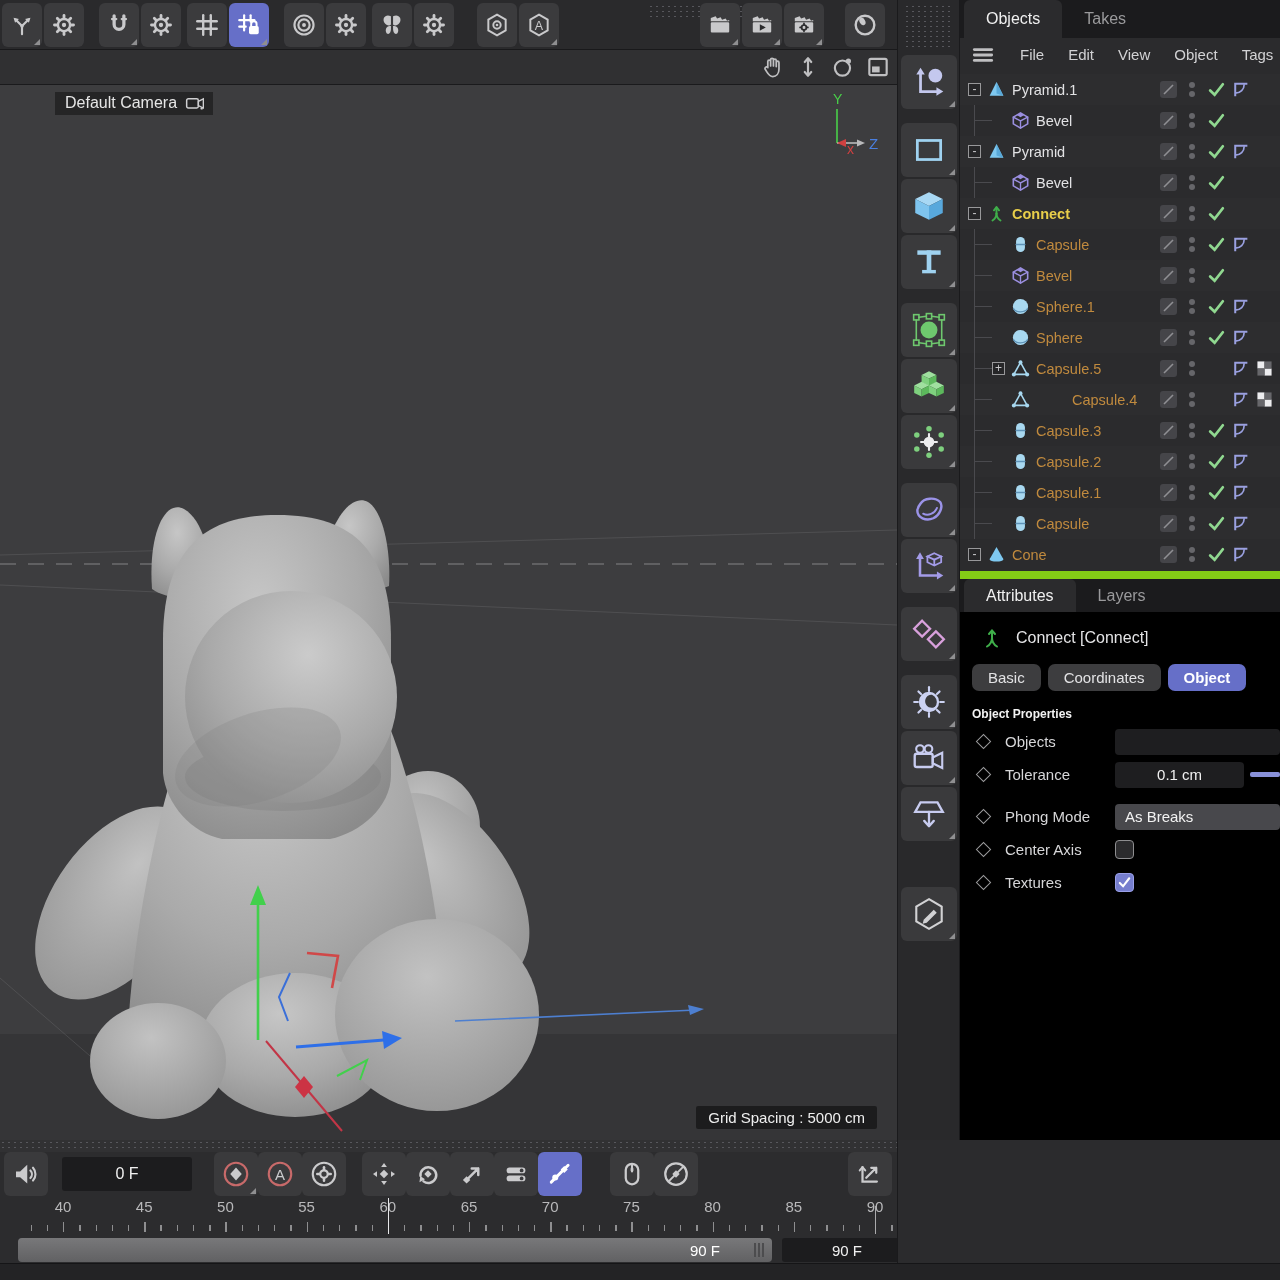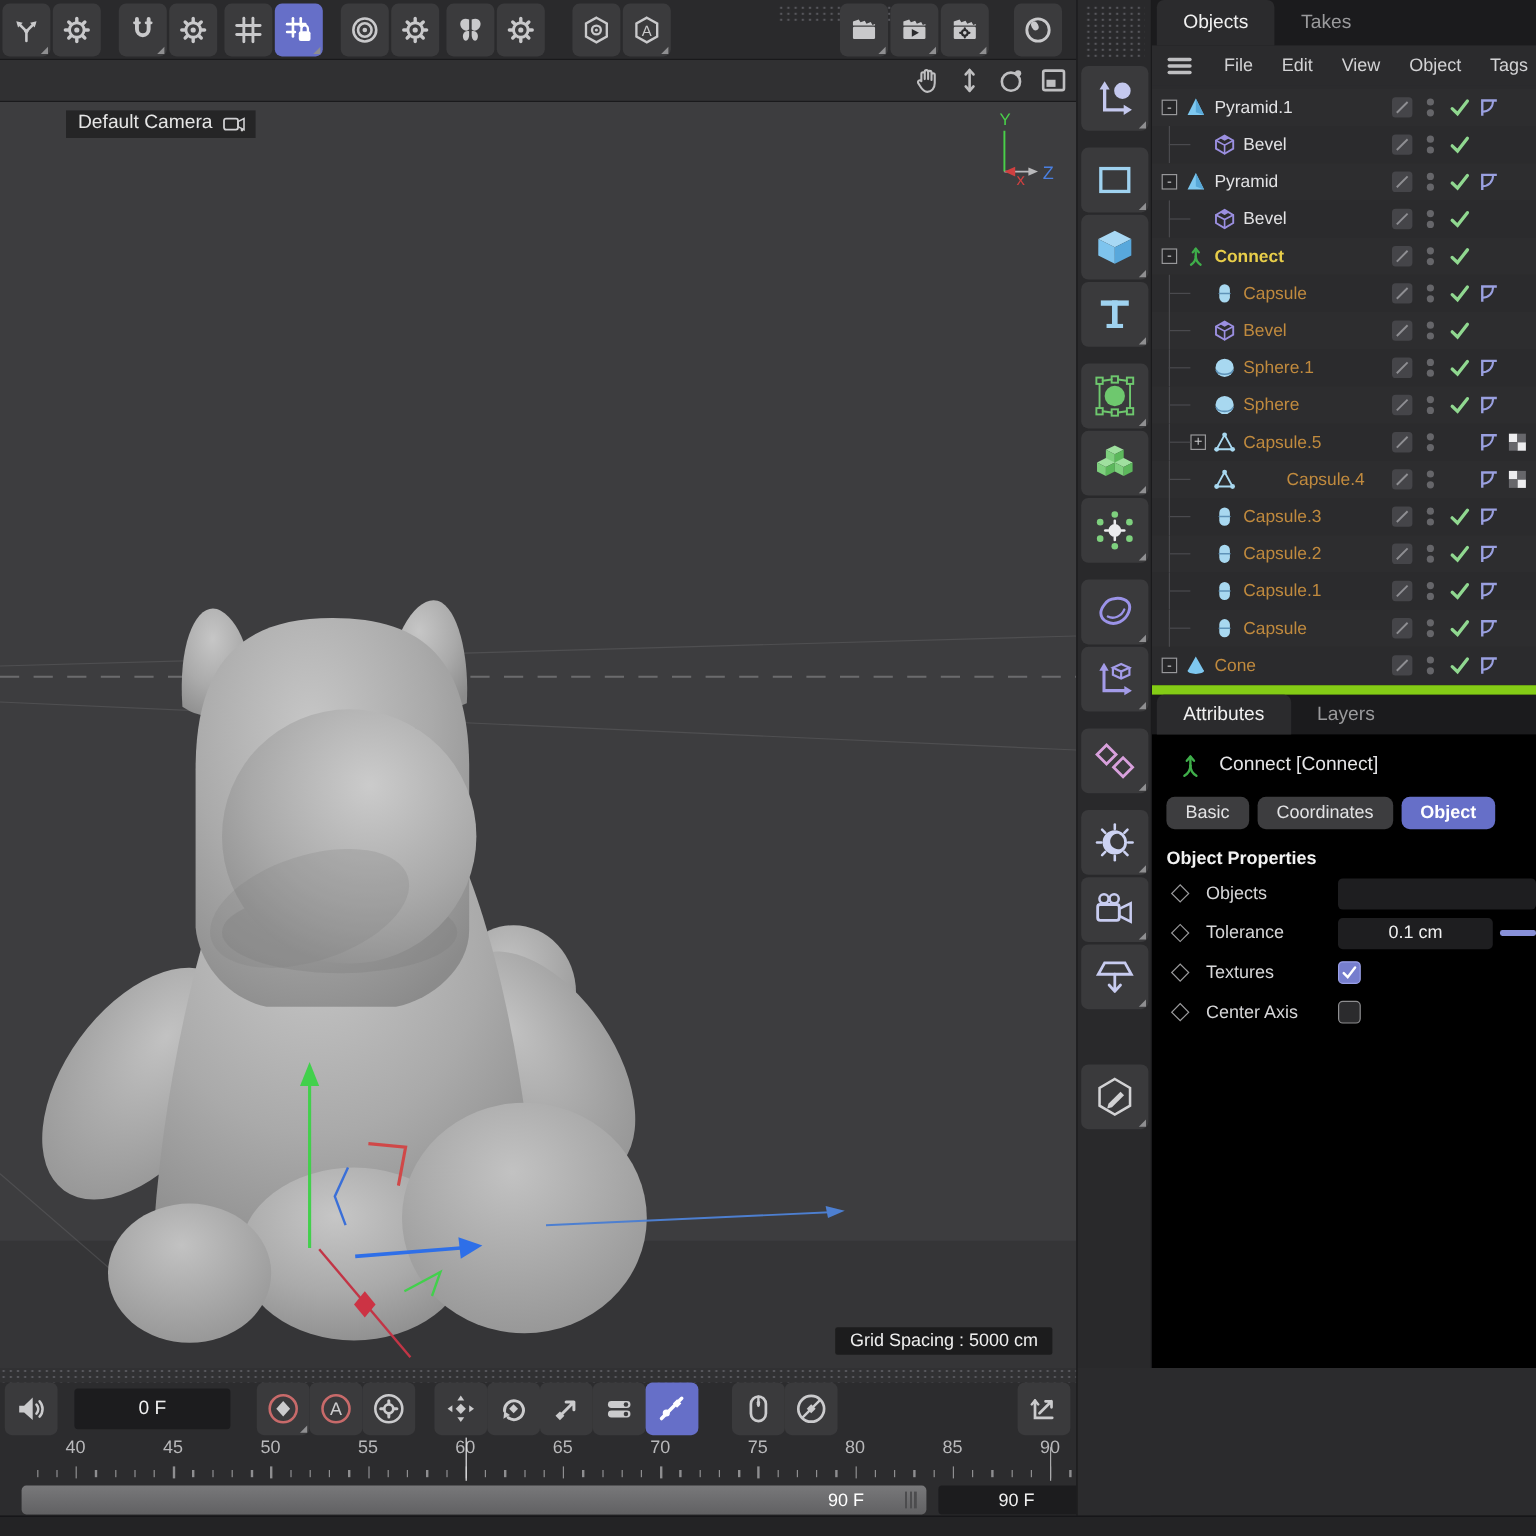--- a/index.html
+++ b/index.html
@@ -63,21 +63,21 @@
   .treeline { position:absolute; background:#4a4a4e; }
 
   
   #attrs { position:absolute; left:0; top:571px; width:320px; height:692px; background:#000000;
     border-top:8px solid #84cc16; }
   #attr-tabs { height:33px; background:#1b1b1d; display:flex; padding-left:4px; }
   #attr-header { display:flex; align-items:center; gap:12px; padding:14px 0 8px 20px; color:#e4e4e6; font-size:16px; }
   #section-pills { display:flex; gap:7px; padding:6px 0 0 12px; }
   .pill { background:#3d3d3f; color:#e2e2e4; font-size:15px; padding:5px 16px; border-radius:7px; }
   .pill.active { background:#666fc8; color:#fff; font-weight:bold; }
-  #props-title { color:#f2f2f2; font-size:15px; font-weight:bold; padding:16px 0 4px 12px; }
+  #props-title { color:#f2f2f2; font-size:12px; font-weight:bold; padding:16px 0 4px 12px; }
   .prow { display:flex; align-items:center; height:33px; padding-left:18px; }
   .prow.spaced { margin-top:9px; }
   .bullet { width:11px; height:11px; border:1.4px solid #9a9a9c; transform:rotate(45deg); flex:none;
     margin-right:16px; }
   .plabel { color:#d6d6d8; font-size:15px; width:110px; flex:none; }
   .pfield { background:#1e1e20; color:#f0f0f0; font-size:15px; height:26px; border-radius:4px;
     display:flex; align-items:center; justify-content:center; }
   .pdrop { background:#48484c; color:#f2f2f2; font-size:15px; height:26px; border-radius:4px;
     display:flex; align-items:center; padding-left:10px; }
   .cbox { width:19px; height:19px; border-radius:4px; }
@@ -1238,33 +1238,38 @@
           <div class="bullet"></div>
           <div class="plabel">Objects</div>
           <div class="pfield" style="width: 185px;"></div>
         </div>
         <div class="prow">
           <div class="bullet"></div>
           <div class="plabel">Tolerance</div>
           <div class="pfield" style="width: 130px;">0.1 cm</div>
           <div class="slider-bit"></div>
         </div>
+        <div class="prow spaced">
+          <div class="bullet"></div>
+          <div class="plabel">Phong Mode</div>
+          <div class="pdrop" style="width: 185px;">As Breaks</div>
+        </div>
+        <div class="prow">
+          <div class="bullet"></div>
+          <div class="plabel">Center Axis</div>
+          <div class="cbox off"></div>
+        </div>
         <div class="prow">
           <div class="bullet"></div>
           <div class="plabel">Textures</div>
           <div class="cbox on">
             <svg width="17" height="17" viewBox="0 0 18 18" fill="none">
               <path d="M4 9.5 L7.5 13 L14 4.5" stroke="#fff" stroke-width="2.2" stroke-linecap="round"></path>
             </svg>
           </div>
-        </div>
-        <div class="prow">
-          <div class="bullet"></div>
-          <div class="plabel">Center Axis</div>
-          <div class="cbox off"></div>
         </div>
       </div>
   </div>
 </div>
 
 <div class="abs" id="timeline">
   <div id="tl-dots" class="dots-tex"></div>
   <div id="frame-field">0 F</div>
   <div id="transport"></div>
   <div id="ruler">

